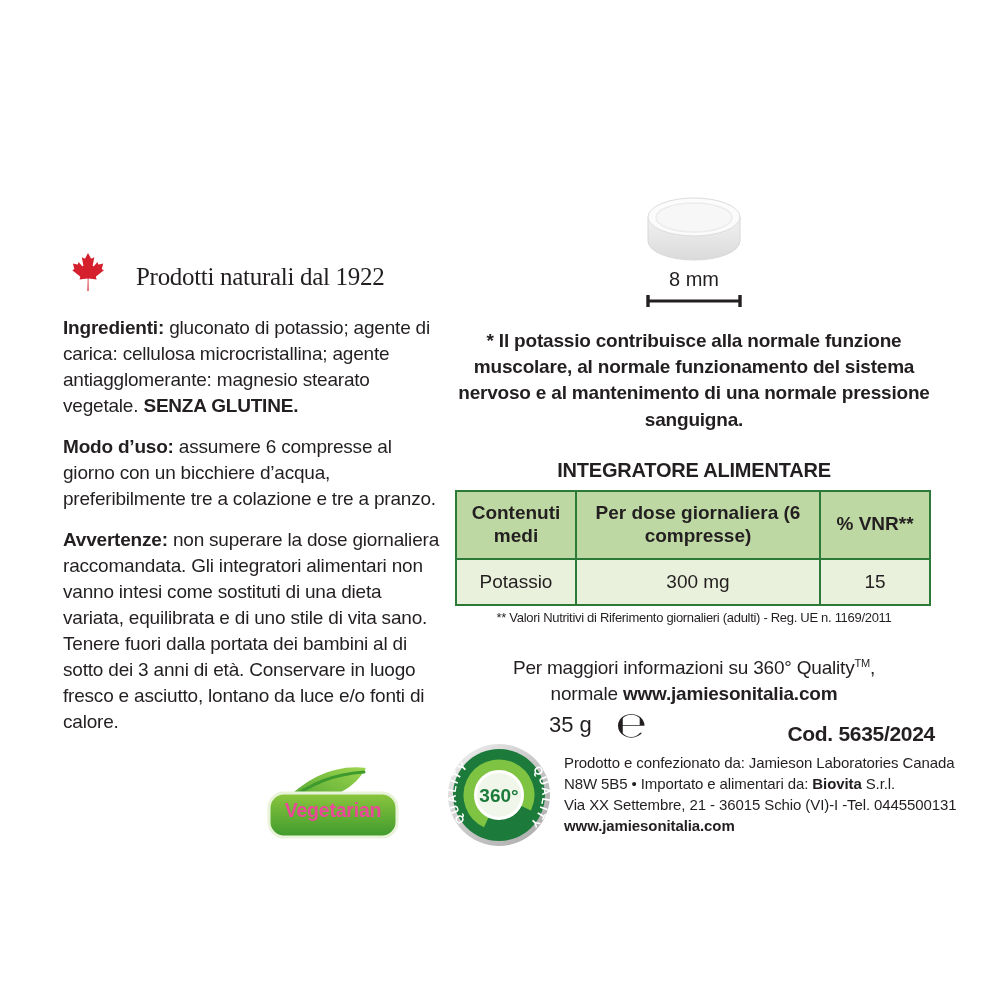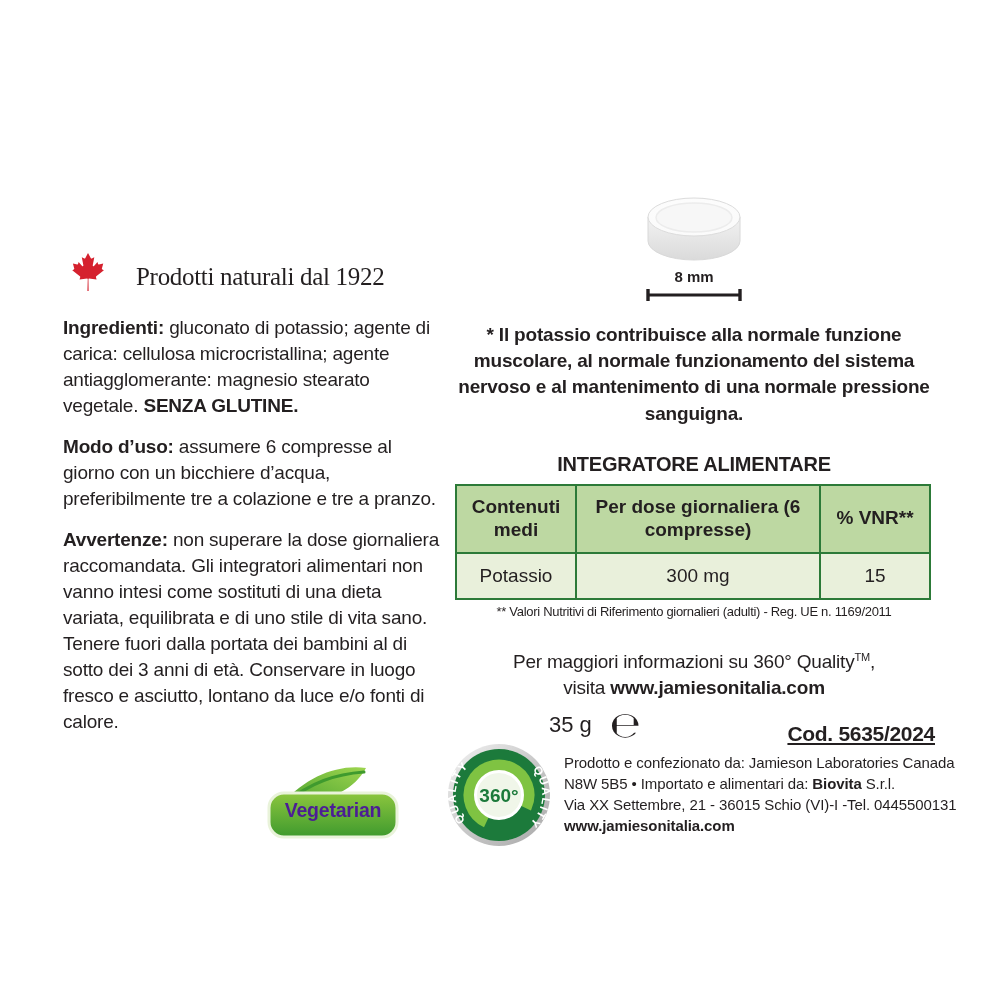--- a/index.html
+++ b/index.html
@@ -8,46 +8,46 @@
   
   .left-col{position:absolute;left:63px;top:252px;width:384px;}
   .brand-row{display:flex;align-items:center;gap:23px;margin-bottom:13px;font-family:Liberation Serif, serif;}
   .brand-row svg{flex:0 0 auto;}
   .brand-title{font-size:25px;letter-spacing:-0.3px;}
   .para{margin:0 0 15px 0;font-size:19px;line-height:1.37;letter-spacing:-0.2px;}
   .para b{font-weight:700;}
   
   .right-col{position:absolute;left:455px;top:190px;width:478px;text-align:center;}
   .tablet-fig{display:flex;flex-direction:column;align-items:center;}
-  .tablet-size{font-size:15px;margin-top:2px;font-weight:bold;}
+  .tablet-size{font-size:20px;margin-top:2px;}
   .ruler{margin-top:3px;}
   .claim{margin:20px 0 0 0;font-size:19px;font-weight:700;line-height:1.38;letter-spacing:-0.2px;}
   .table-title{margin:26px 0 8px 0;font-size:20px;font-weight:700;letter-spacing:-0.2px;}
   table.supp{border-collapse:collapse;width:476px;padding-left:14px;}
   table.supp th,table.supp td{border:2px solid #2c7a38;font-size:19px;text-align:center;vertical-align:middle;padding:4px 8px;}
   table.supp th{background:#bdd8a2;font-weight:700;height:58px;line-height:1.2;}
   table.supp td{background:#e9f0db;height:36px;font-weight:400;}
   table.supp th.c2{width:226px;}
   table.supp th.c3{width:92px;}
   .footnote{margin:4px 0 0 0;font-size:13px;letter-spacing:-0.3px;white-space:nowrap;}
   .moreinfo{margin:30px 0 0 0;font-size:19px;line-height:1.4;letter-spacing:-0.2px;}
   .moreinfo sup{font-size:11px;}
   .moreinfo b{font-weight:700;}
   
-  .weight-row{position:absolute;left:549px;top:708px;display:flex;align-items:flex-start;gap:18px;}
+  .weight-row{position:absolute;left:549px;top:708px;display:flex;align-items:flex-start;gap:24px;}
   .weight{font-size:22px;line-height:34px;}
   .estimated{font-size:36px;line-height:34px;font-family:"DejaVu Sans",sans-serif;}
-  .code{position:absolute;left:640px;top:722px;width:295px;text-align:right;font-size:21px;font-weight:700;letter-spacing:-0.3px;text-decoration:underline;}
+  .code{position:absolute;left:640px;top:722px;width:295px;text-align:right;font-size:21px;font-weight:700;letter-spacing:-0.3px;}
   .producer{position:absolute;left:564px;top:752px;width:400px;font-size:15px;line-height:1.4;letter-spacing:-0.1px;}
   .producer div{white-space:nowrap;}
   .producer b{font-weight:700;}
   .producer .site{font-weight:700;}
   
   .veg-badge{position:absolute;left:266px;top:760px;width:134px;height:80px;}
-  .veg-text{position:absolute;left:0;top:39px;width:134px;text-align:center;color:#4c1d95;font-weight:700;font-size:19.5px;letter-spacing:-0.2px;}
+  .veg-text{position:absolute;left:0;top:39px;width:134px;text-align:center;color:#ec4899;font-weight:700;font-size:19.5px;letter-spacing:-0.2px;}
   .badge360{position:absolute;left:447px;top:743px;width:104px;height:104px;}
 </style>
 </head>
 <body>
 
 <div class="label">
 
   <div class="left-col">
     <div class="brand-row">
       <svg width="50" height="50" viewBox="0 0 100 100">
@@ -105,21 +105,21 @@
         <td>Potassio</td>
         <td>300 mg</td>
         <td>15</td>
       </tr>
     </tbody>
       </table>
 
     <p class="footnote">** Valori Nutritivi di Riferimento giornalieri (adulti) - Reg. UE n. 1169/2011</p>
 
     <p class="moreinfo"><span>Per maggiori informazioni su 360° Quality</span><sup>TM</sup><span>,</span><br>
-      <span>visita </span><b>www.jamiesonitalia.com</b></p>
+      <span>normale </span><b>www.jamiesonitalia.com</b></p>
   </div>
 
   <div class="weight-row">
     <span class="weight">35 g</span>
     <span class="estimated">℮</span>
   </div>
 
   <div class="code">Cod. 5635/2024</div>
 
   <div class="producer">

